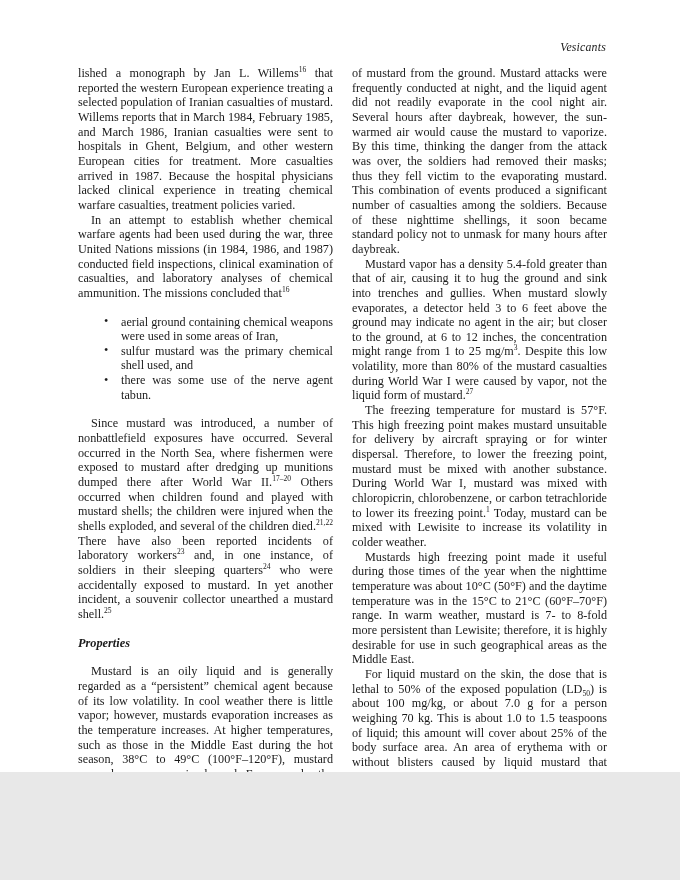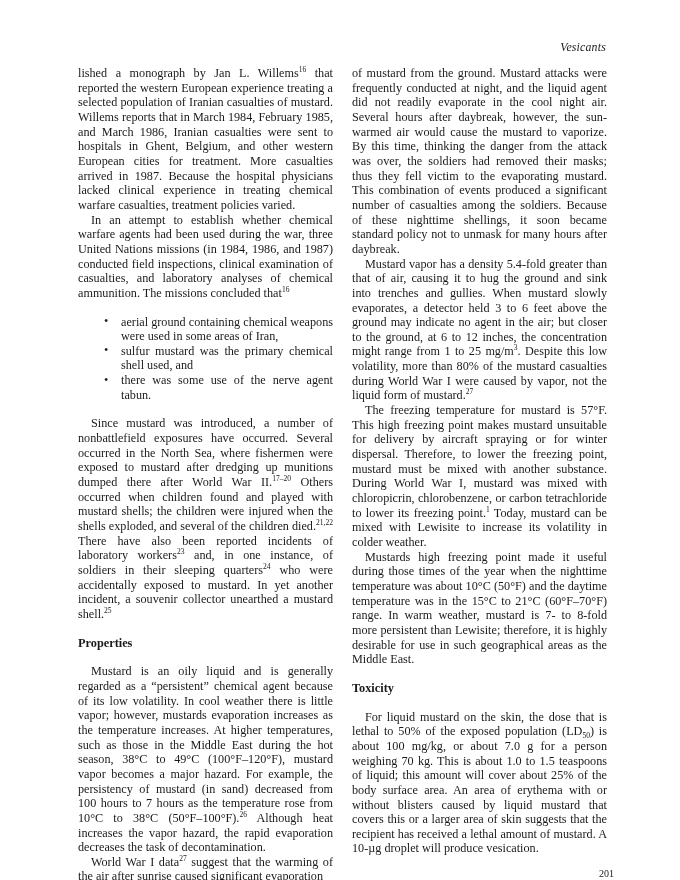--- a/index.html
+++ b/index.html
@@ -3,21 +3,21 @@
 <meta charset="utf-8">
 <style>
   html, body {
     margin: 0;
     padding: 0;
     background: #e8e8e8;
   }
   .page {
     position: relative;
     width: 680px;
-    height: 880px;
+    height: 772px;
     background: #ffffff;
     font-family: "Liberation Serif", serif;
     color: #1a1a1a;
     overflow: hidden;
     margin: 0 auto;
   }
   .running-header {
     position: absolute;
     top: 40px;
     right: 74px;
@@ -45,20 +45,21 @@
   }
   .p.cont {
     text-indent: 0;
   }
   .section-heading {
     font-size: 12.3px;
     font-weight: bold;
     margin: 14px 0 14px 0;
     text-align: left;
     text-indent: 0;
+    font-style: italic;
   }
   ul.conclusions {
     list-style: none;
     margin: 14px 0 14px 0;
     padding: 0 0 0 26px;
   }
   ul.conclusions li {
     position: relative;
     padding-left: 17px;
     margin: 0;
@@ -121,21 +122,20 @@
       <p class="p">Mustard is an oily liquid and is generally regarded as a “persistent” chemical agent because of its low volatility. In cool weather there is little vapor; however, mustards evaporation increases as the temperature increases.  At higher temperatures, such as those in the Middle East during the hot season, 38°C to 49°C (100°F–120°F), mustard vapor becomes a major hazard. For example, the persistency of mustard (in sand) decreased from 100 hours to 7 hours as the temperature rose from 10°C to 38°C (50°F–100°F).<sup>26</sup> Although heat increases the vapor hazard, the rapid evaporation decreases the task of decontamination.</p>
       <p class="p">World War I data<sup>27</sup> suggest that the warming of the air after sunrise caused significant evaporation</p>
     </div>
 
     <div class="col">
       <p class="p cont">of mustard from the ground.  Mustard attacks were frequently conducted at night, and the liquid agent did not readily evaporate in the cool night air.  Several hours after daybreak, however, the sun-warmed air would cause the mustard to vaporize. By this time, thinking the danger from the attack was over, the soldiers had removed their masks; thus they fell victim to the evaporating mustard. This combination of events produced a significant number of casualties among the soldiers. Because of these nighttime shellings, it soon became standard policy not to unmask for many hours after daybreak.</p>
       <p class="p">Mustard vapor has a density 5.4-fold greater than that of air, causing it to hug the ground and sink into trenches and gullies. When mustard slowly evaporates, a detector held 3 to 6 feet above the ground may indicate no agent in the air; but closer to the ground, at 6 to 12 inches, the concentration might range from 1 to 25 mg/m<sup>3</sup>.  Despite this low volatility, more than 80% of the mustard casualties during World War I were caused by vapor, not the liquid form of mustard.<sup>27</sup></p>
       <p class="p">The freezing temperature for mustard is 57°F. This high freezing point makes mustard unsuitable for delivery by aircraft spraying or for winter dispersal.  Therefore, to lower the freezing point, mustard must be mixed with another substance.  During World War I, mustard was mixed with chloropicrin, chlorobenzene, or carbon tetrachloride to lower its freezing point.<sup>1</sup>  Today, mustard can be mixed with Lewisite to increase its volatility in colder weather.</p>
       <p class="p">Mustards high freezing point made it useful during those times of the year when the nighttime temperature was about 10°C (50°F) and the daytime temperature was in the 15°C to 21°C (60°F–70°F) range.  In warm weather, mustard is 7- to 8-fold more persistent than Lewisite; therefore, it is highly desirable for use in such geographical areas as the Middle East.</p>
 
-      <h3 class="section-heading">Toxicity</h3>
 
       <p class="p">For liquid mustard on the skin, the dose that is lethal to 50% of the exposed population (LD<sub>50</sub>) is about 100 mg/kg, or about 7.0 g for a person weighing 70 kg.  This is about 1.0 to 1.5 teaspoons of liquid; this amount will cover about 25% of the body surface area.  An area of erythema with or without blisters caused by liquid mustard that covers this or a larger area of skin suggests that the recipient has received a lethal amount of mustard. A 10-µg droplet will produce vesication.</p>
     </div>
 
   </div>
 
   <div class="page-number">201</div>
 
 </div>
 

